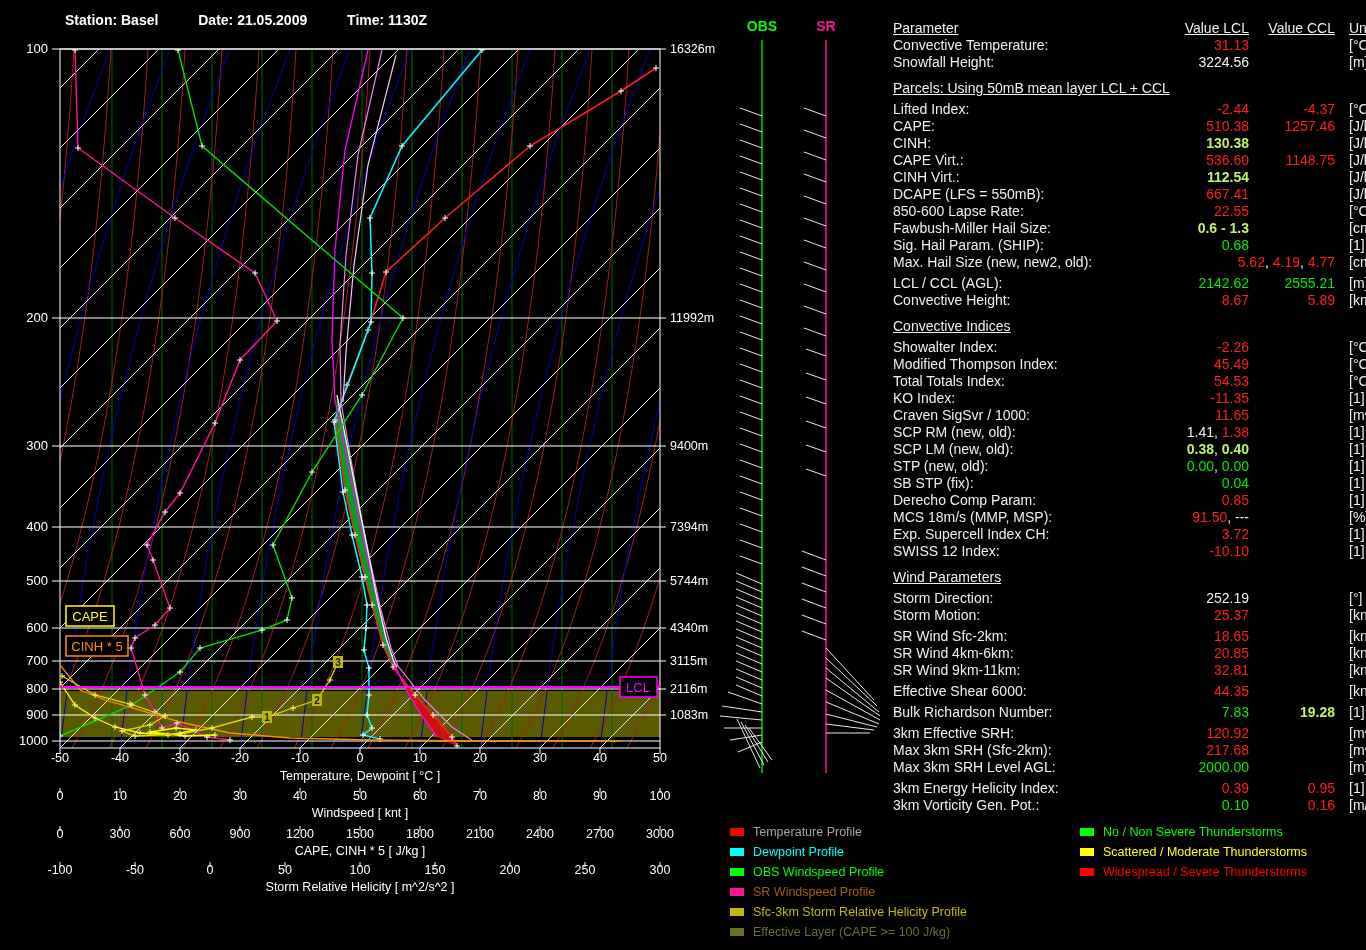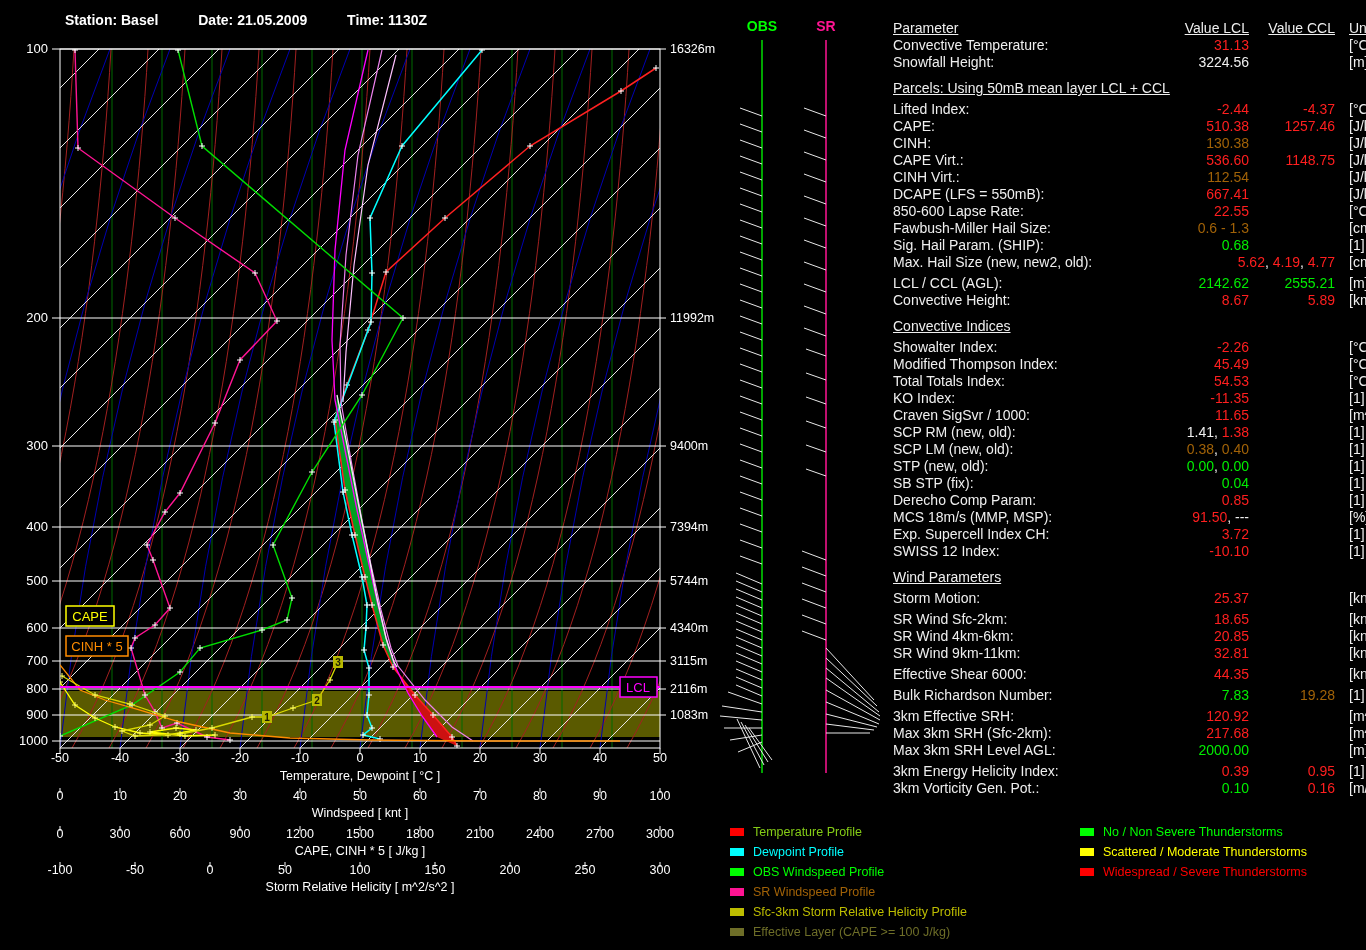--- a/index.html
+++ b/index.html
@@ -12,21 +12,21 @@
   
   #param-panel{position:absolute;left:893px;top:20px;width:473px;color:#efefef;font-size:14px;line-height:17px;}
   .phead,.prow{display:grid;grid-template-columns:240px 116px 86px auto;align-items:baseline;}
   .phead > div{text-decoration:underline;}
   .phead .c-lcl,.phead .c-ccl{text-align:right;}
   .prow .c-lcl,.prow .c-ccl{text-align:right;white-space:nowrap;}
   .prow .c-span2{grid-column:2/4;text-align:right;white-space:nowrap;}
   .prow .c-unit,.phead .c-unit{padding-left:14px;white-space:nowrap;}
   .prow.gap{margin-top:4px;}
   .psec{text-decoration:underline;margin:9px 0 4px 0;}
-  .v-red{color:#ff1f1f;} .v-yellow{color:#a16207;} .v-green{color:#00ee00;} .v-white{color:#efefef;}
+  .v-red{color:#ff1f1f;} .v-yellow{color:#bef264;font-weight:bold;} .v-green{color:#00ee00;} .v-white{color:#efefef;}
   
   .legend{position:absolute;font-size:12.5px;line-height:20px;}
   #legend-left{left:730px;top:822px;}
   #legend-right{left:1080px;top:822px;}
   .lrow{display:flex;align-items:center;height:20px;white-space:nowrap;}
   .lswatch{display:inline-block;width:14px;height:8px;margin-right:9px;}
 </style>
 </head>
 <body>
 
@@ -637,20 +637,26 @@
         <div class="c-unit">[1]</div>
       </div>
       <div class="prow">
         <div class="c-label">SWISS 12 Index:</div>
         <div class="c-lcl"><span class="v-red">-10.10</span></div>
         <div class="c-ccl"></div>
         <div class="c-unit">[1]</div>
       </div>
       <div class="psec">Wind Parameters</div>
       <div class="prow">
+        <div class="c-label">Storm Direction:</div>
+        <div class="c-lcl"><span class="v-white">252.19</span></div>
+        <div class="c-ccl"></div>
+        <div class="c-unit">[°]</div>
+      </div>
+      <div class="prow">
         <div class="c-label">Storm Motion:</div>
         <div class="c-lcl"><span class="v-red">25.37</span></div>
         <div class="c-ccl"></div>
         <div class="c-unit">[knt]</div>
       </div>
       <div class="prow gap">
         <div class="c-label">SR Wind Sfc-2km:</div>
         <div class="c-lcl"><span class="v-red">18.65</span></div>
         <div class="c-ccl"></div>
         <div class="c-unit">[knt]</div>
@@ -706,21 +712,21 @@
       <div class="prow">
         <div class="c-label">3km Vorticity Gen. Pot.:</div>
         <div class="c-lcl"><span class="v-green">0.10</span></div>
         <div class="c-ccl"><span class="v-red">0.16</span></div>
         <div class="c-unit">[m/s^2]</div>
       </div>
     </div>
   <div id="legend-left" class="legend">
       <div class="lrow">
         <span class="lswatch" style="background: rgb(255, 0, 0);"></span>
-        <span style="color: #84cc16;">Temperature Profile</span>
+        <span style="color: #a3a3a3;">Temperature Profile</span>
       </div>
       <div class="lrow">
         <span class="lswatch" style="background: rgb(0, 255, 255);"></span>
         <span style="color: rgb(0, 255, 255);">Dewpoint Profile</span>
       </div>
       <div class="lrow">
         <span class="lswatch" style="background: rgb(0, 255, 0);"></span>
         <span style="color: rgb(0, 255, 0);">OBS Windspeed Profile</span>
       </div>
       <div class="lrow">

